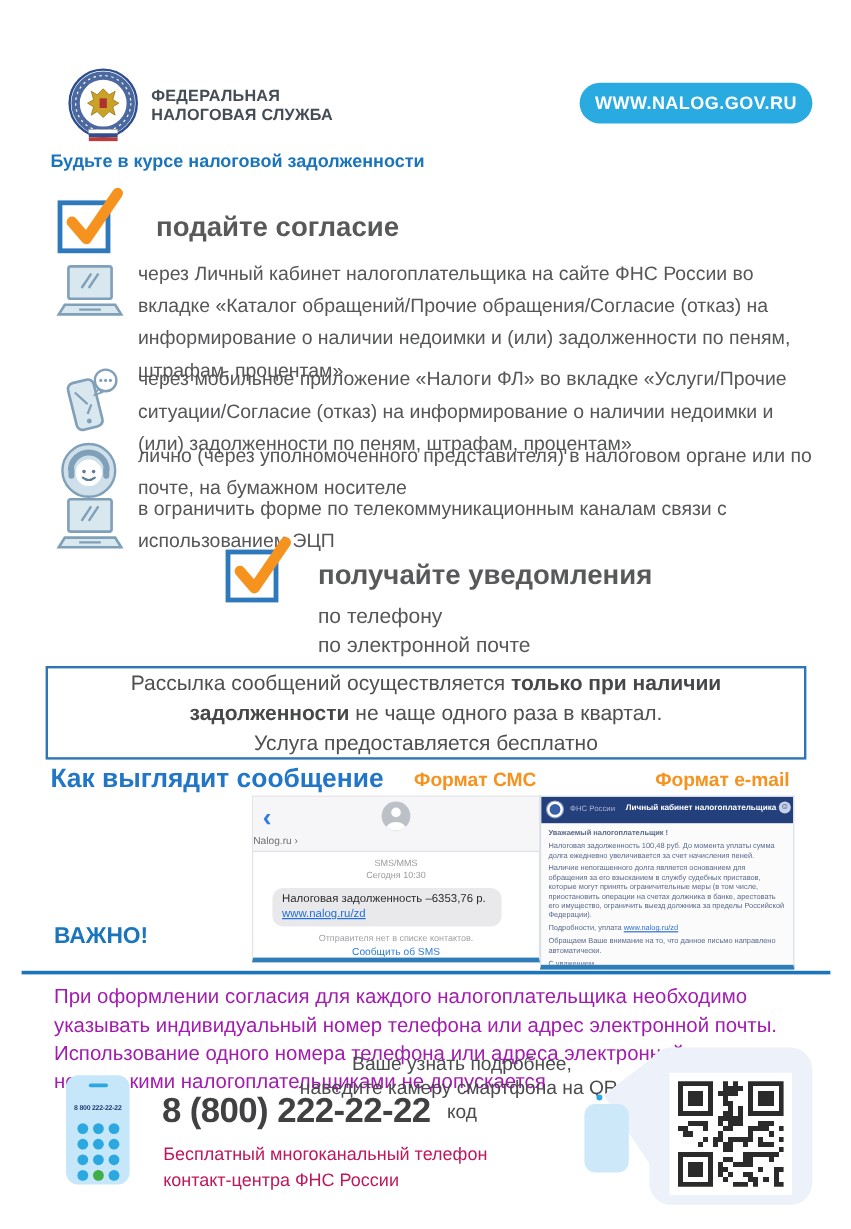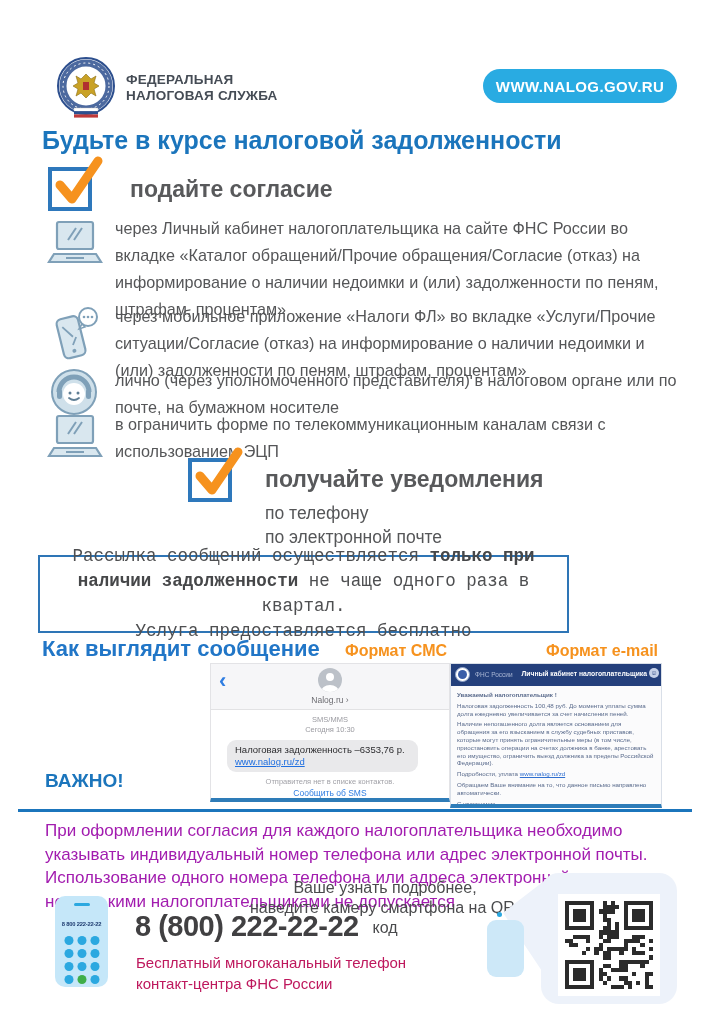--- a/index.html
+++ b/index.html
@@ -6,47 +6,47 @@
   html,body { background:#ffffff; }
   body { font-family:"Liberation Sans", sans-serif; color:#58595b; }
   .page { position:relative; width:709px; height:1024px; background:#fff; overflow:hidden; margin:12px auto;padding-left:20px; }
 
   
   .logo { position:absolute; left:54px; top:44px; width:64px; height:64px; }
   .org-name { position:absolute; left:126px; top:60px; font-size:13.5px; font-weight:bold; color:#454c55; line-height:16px; letter-spacing:.2px; }
   .site-pill { position:absolute; left:483px; top:57px; width:194px; height:34px; background:#29abe2; border-radius:17px;
                color:#fff; font-weight:bold; font-size:15px; display:flex; align-items:center; justify-content:center; letter-spacing:.4px; cursor:pointer; }
 
-  .page-title { position:absolute; left:42px; top:114px; font-size:25px; font-weight:bold; color:#1b75bc; }
+  .page-title { position:absolute; left:42px; top:114px; font-size:15px; font-weight:bold; color:#1b75bc; }
 
   
   .checkbox { position:absolute; width:44px; height:44px; border:4px solid #2e78bc; background:#fff; }
   .checkbox svg { position:absolute; left:-2px; top:-16px; overflow:visible; }
 
   .h2 { position:absolute; font-size:23px; font-weight:bold; color:#58595b; }
 
   .bullet-text { position:absolute; left:115px; width:566px; font-size:16.2px; line-height:27px; color:#555658; }
   .bullet-icon { position:absolute; left:46px; width:58px; height:56px; }
 
   .channel { position:absolute; left:265px; font-size:17.5px; color:#555658; }
 
-  .notice-box { position:absolute; left:38px; top:543px; width:531px; height:78px; border:2px solid #2e75b6; background:#fff;
-                display:flex; align-items:center; justify-content:center; text-align:center; font-size:17.5px; line-height:25px; color:#4e4f51; padding:0 30px;font-family:Liberation Mono, monospace; }
+  .notice-box { position:absolute; left:38px; top:543px; width:634px; height:78px; border:2px solid #2e75b6; background:#fff;
+                display:flex; align-items:center; justify-content:center; text-align:center; font-size:17.5px; line-height:25px; color:#4e4f51; padding:0 30px; }
   .notice-box b { color:#464749; }
 
   .msg-heading { position:absolute; left:42px; top:624px; font-size:22px; font-weight:bold; color:#2176c7; }
   .fmt-label { position:absolute; top:630px; font-size:16px; font-weight:bold; color:#f6921e; }
 
   
   .sms { position:absolute; left:210px; top:651px; width:240px; height:139px; background:#fff; border:1px solid #e3e3e6; border-bottom:4px solid #2e7cb8; overflow:hidden; }
   .sms-header { position:relative; height:46px; background:#f6f6f8; border-bottom:1px solid #e2e2e4; }
   .sms-back { position:absolute; left:8px; top:4px; font-size:22px; color:#2f7de1; font-weight:bold; cursor:pointer; }
   .sms-avatar { position:absolute; left:50%; top:4px; transform:translateX(-50%); width:24px; height:24px; border-radius:50%; background:#bcc1c8; overflow:hidden; }
   .sms-avatar svg { display:block; }
-  .sms-contact { position:absolute; top:31px; width:100%; text-align:center; font-size:8.5px; color:#6d6d72; }
+  .sms-contact { position:absolute; top:31px; width:100%; font-size:8.5px; color:#6d6d72; }
   .sms-meta { text-align:center; font-size:7.5px; color:#9a9aa0; line-height:10px; margin-top:5px; }
   .sms-bubble { margin:5px 0 0 16px; width:191px; background:#e9e9eb; border-radius:9px; padding:4px 8px; font-size:9.5px; line-height:12px; color:#2b2b2e; }
   .sms-bubble a { color:#1f6fe0; text-decoration:underline; }
   .sms-footnote { text-align:center; font-size:7.5px; color:#a2a2a8; margin-top:5px; }
   .sms-report { text-align:center; font-size:8.5px; color:#2f7de1; margin-top:2px; cursor:pointer; }
 
   
   .email { position:absolute; left:450px; top:651px; width:212px; height:145px; background:#fbfbfc; border:1px solid #d9dfe8; border-bottom:4px solid #2e7cb8; overflow:hidden; }
   .email-header { position:relative; height:22px; background:#24407c; }
   .email-logo { position:absolute; left:4px; top:3px; width:15px; height:15px; border-radius:50%; background:#fff; border:1px solid #8fa3c9; }

